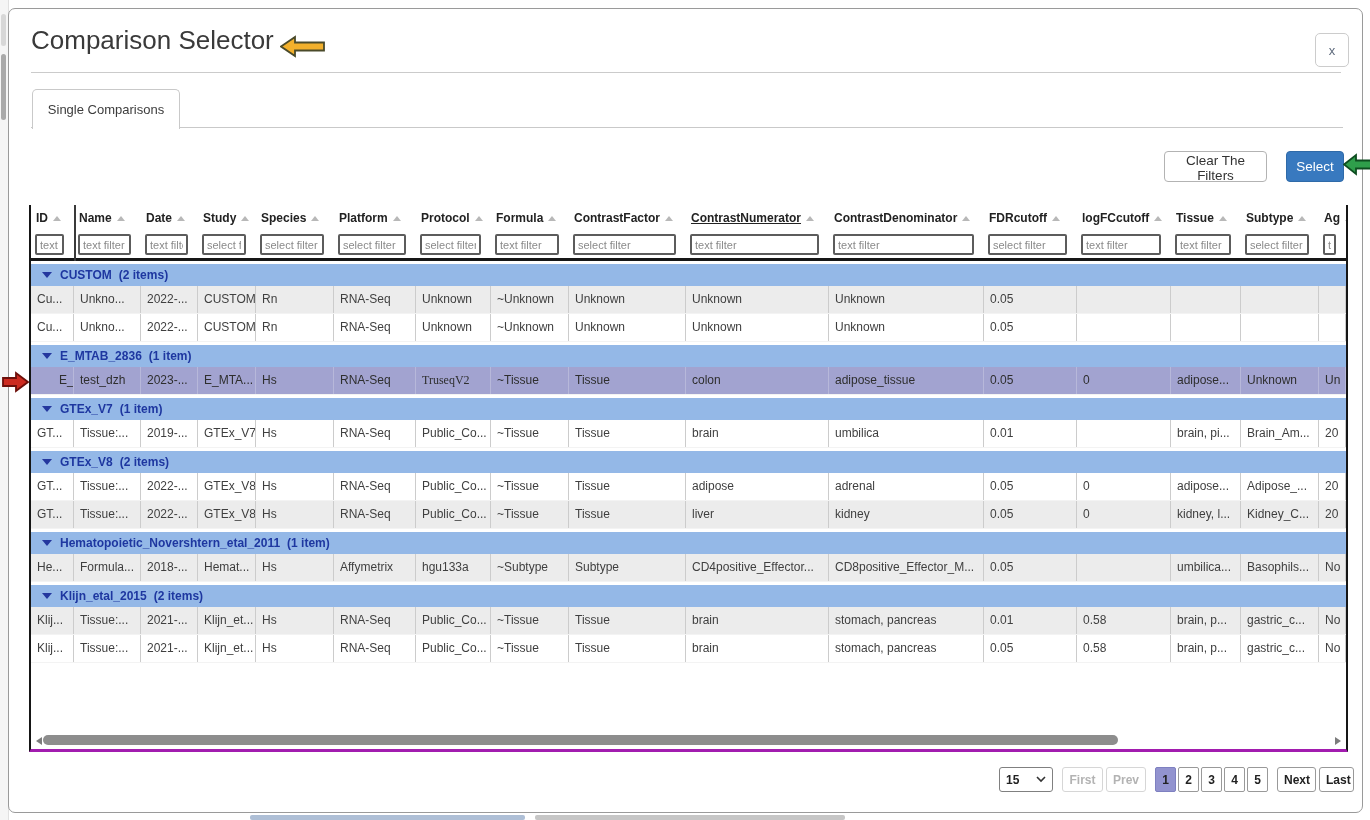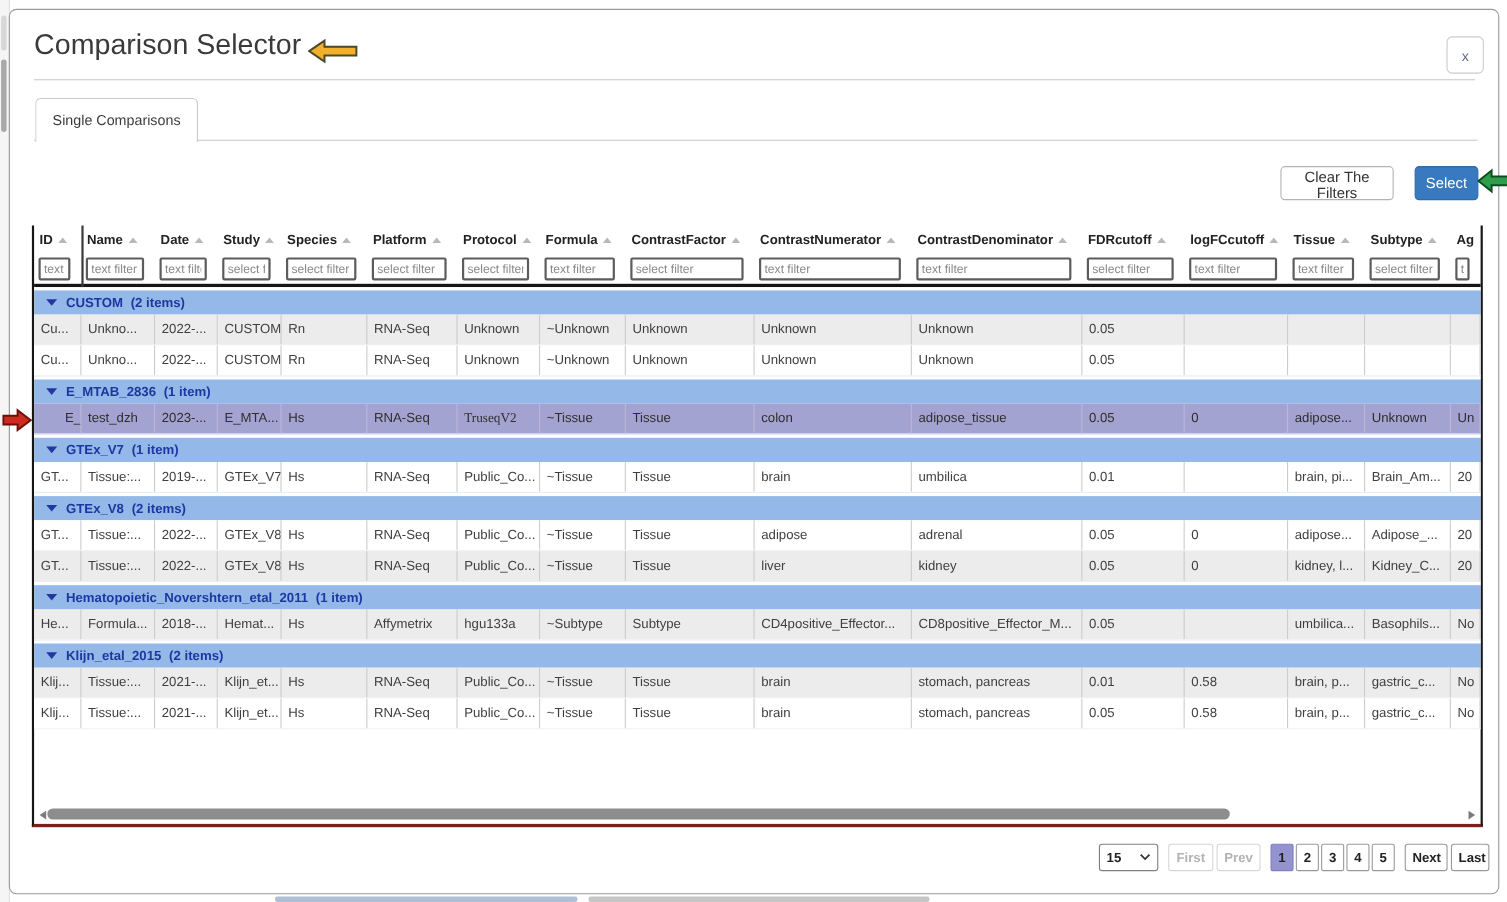--- a/index.html
+++ b/index.html
@@ -28,21 +28,21 @@
   .search{left:22px;top:147px;width:655px;height:31px;border:1px solid #bbb;border-radius:4px;
           padding:0 12px;font-size:13.5px;color:#333;box-sizing:border-box;font-family:inherit;}
   .search::placeholder{color:#9aa0a6;}
   .clear-btn{left:1155px;top:142px;width:103px;height:31px;background:#fff;border:1px solid #b3b3b3;
              border-radius:4px;font-size:13.5px;color:#333;cursor:pointer;font-family:inherit;}
   .select-btn{left:1277px;top:142px;width:58px;height:31px;background:#3879bf;border:1px solid #2f6aa8;
               border-radius:4px;font-size:13.5px;color:#fff;cursor:pointer;font-family:inherit;}
 
   
   .tableWrap{left:20px;top:196px;width:1315px;height:544px;box-sizing:content-box;
-             border-left:2px solid #161616;border-right:2px solid #161616;border-bottom:3px solid #7f1d1d;background:#fff;}
+             border-left:2px solid #161616;border-right:2px solid #161616;border-bottom:3px solid #a21caf;background:#fff;}
   .thead{display:flex;height:26px;}
   .hcell{display:flex;align-items:center;gap:5px;padding-left:5px;box-sizing:border-box;
          font-size:12px;font-weight:bold;color:#222;white-space:nowrap;overflow:hidden;}
   .tri-up{width:0;height:0;border-left:4px solid transparent;border-right:4px solid transparent;
           border-bottom:5px solid #b8b8b8;flex:none;}
   .tfilters{display:flex;height:27px;}
   .fcell{box-sizing:border-box;padding-left:4px;display:flex;align-items:center;}
   .finput{width:calc(100% - 10px);height:21px;border:2px solid #5c5c5c;border-radius:2px;
           font-size:11px;padding:0 3px;color:#333;box-sizing:border-box;font-family:inherit;}
   .finput::placeholder{color:#8a8a8a;}
@@ -141,21 +141,21 @@
             <span class="tri-up"></span>
           </div>
           <div class="hcell" style="width: 78px;">
             <span class="hlabel">Formula</span>
             <span class="tri-up"></span>
           </div>
           <div class="hcell" style="width: 117px;">
             <span class="hlabel">ContrastFactor</span>
             <span class="tri-up"></span>
           </div>
-          <div class="hcell" style="width: 143px;">
+          <div class="hcell" style="width: 143px; text-decoration: underline;">
             <span class="hlabel">ContrastNumerator</span>
             <span class="tri-up"></span>
           </div>
           <div class="hcell" style="width: 155px;">
             <span class="hlabel">ContrastDenominator</span>
             <span class="tri-up"></span>
           </div>
           <div class="hcell" style="width: 93px;">
             <span class="hlabel">FDRcutoff</span>
             <span class="tri-up"></span>

